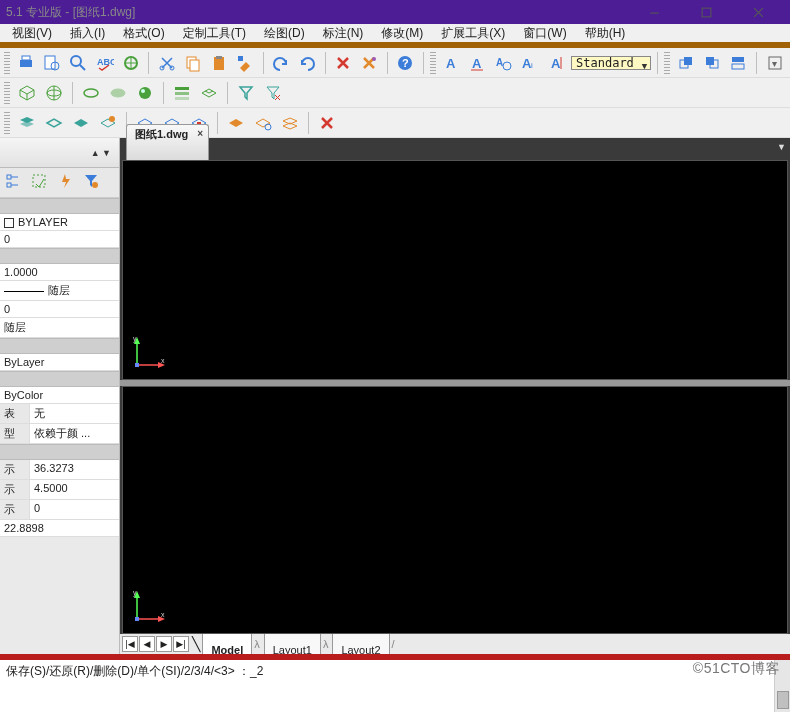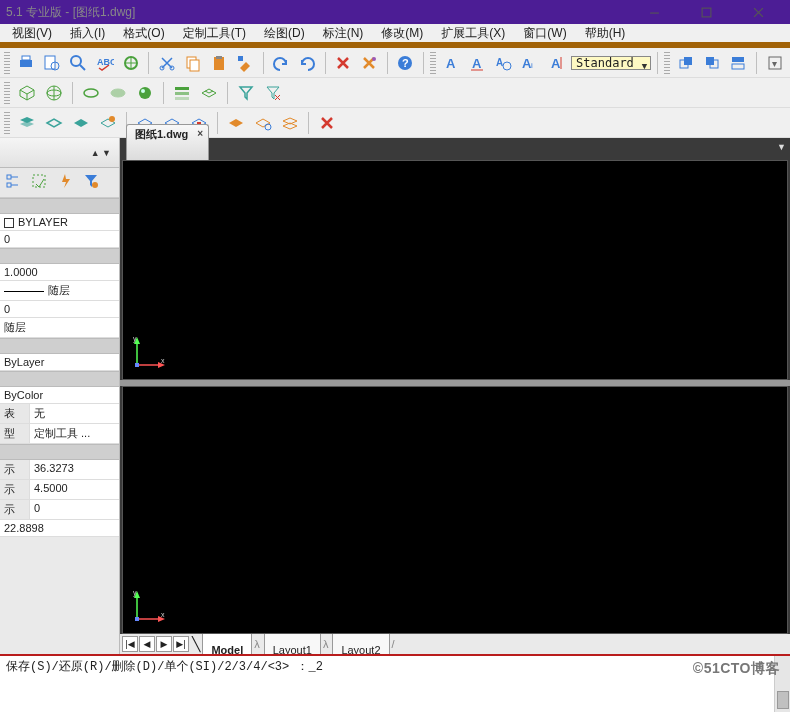--- a/index.html
+++ b/index.html
@@ -45,24 +45,24 @@
   .viewport { flex:1; background:#000; margin:0 2px; border:1px solid #555; position:relative;}
   .viewport.top { height: 220px; flex:none; }
   .gap-h { height:6px; background:#999;}
   .viewport .ucs { position:absolute; left:8px; bottom:8px; }
   .layouttabs { height:20px; background:#eaeaea; display:flex; align-items:center; font-size:11px; padding:0 2px;}
   .layouttabs .navbtn { width:16px; height:16px; border:1px solid #999; background:#fff; display:flex; justify-content:center; align-items:center; font-size:9px; margin-right:1px;}
   .layouttabs .ltab { padding:16px 8px; height:18px; border:1px solid #999; border-top:none; background:#f8f8f8; margin-left:2px;}
   .layouttabs .ltab.active { background:#fff; font-weight:bold;}
   .layouttabs .slash { color:#888; padding:0 2px;}
   
-  .cmdarea { height:58px; border-top:2px solid #b91c1c; background:#fff; padding:3px 6px; font-size:12px; line-height:16px; position:relative; font-family:Liberation Mono, monospace;}
+  .cmdarea { height:58px; border-top:6px solid #b91c1c; background:#fff; padding:3px 6px; font-size:12px; line-height:16px; position:relative; font-family:Liberation Sans, sans-serif;}
   .cmdarea .sb { position:absolute; right:0; top:0; width:16px; height:100%; background:#e6e6e6; border-left:1px solid #ccc;}
   .cmdarea .sb .thumb{ position:absolute; left:2px; bottom:3px; width:12px; height:18px; background:#c0c0c0; border:1px solid #999;}
-  .watermark { position:fixed; right:10px; bottom:34px; font-size:14px; color:#777; font-weight:bold; letter-spacing:0.5px;}
+  .watermark { position:fixed; right:10px; bottom:34px; font-size:14px; color:#777; font-weight:normal; letter-spacing:0.5px;}
 </style>
 </head>
 <body>
 
 <div class="titlebar">
   <span class="title-text">5.1 专业版 - [图纸1.dwg]</span>
   <div class="winbtns">
     <div class="winbtn">
         <svg viewBox="0 0 10 10">
           <rect x="1" y="5" width="8" height="1" fill="#555"></rect>
@@ -428,21 +428,21 @@
     <div class="prop-hdr"></div>
     <div class="prop-row full">
         <div class="pv">ByColor</div>
       </div>
     <div class="prop-row">
         <div class="pl">表</div>
         <div class="pv">无</div>
       </div>
     <div class="prop-row">
         <div class="pl">型</div>
-        <div class="pv">定制工具 ...</div>
+        <div class="pv">依赖于颜 ...</div>
       </div>
     <div class="prop-hdr"></div>
     <div class="prop-row">
         <div class="pl">示</div>
         <div class="pv">36.3273</div>
       </div>
     <div class="prop-row">
         <div class="pl">示</div>
         <div class="pv">4.5000</div>
       </div>

